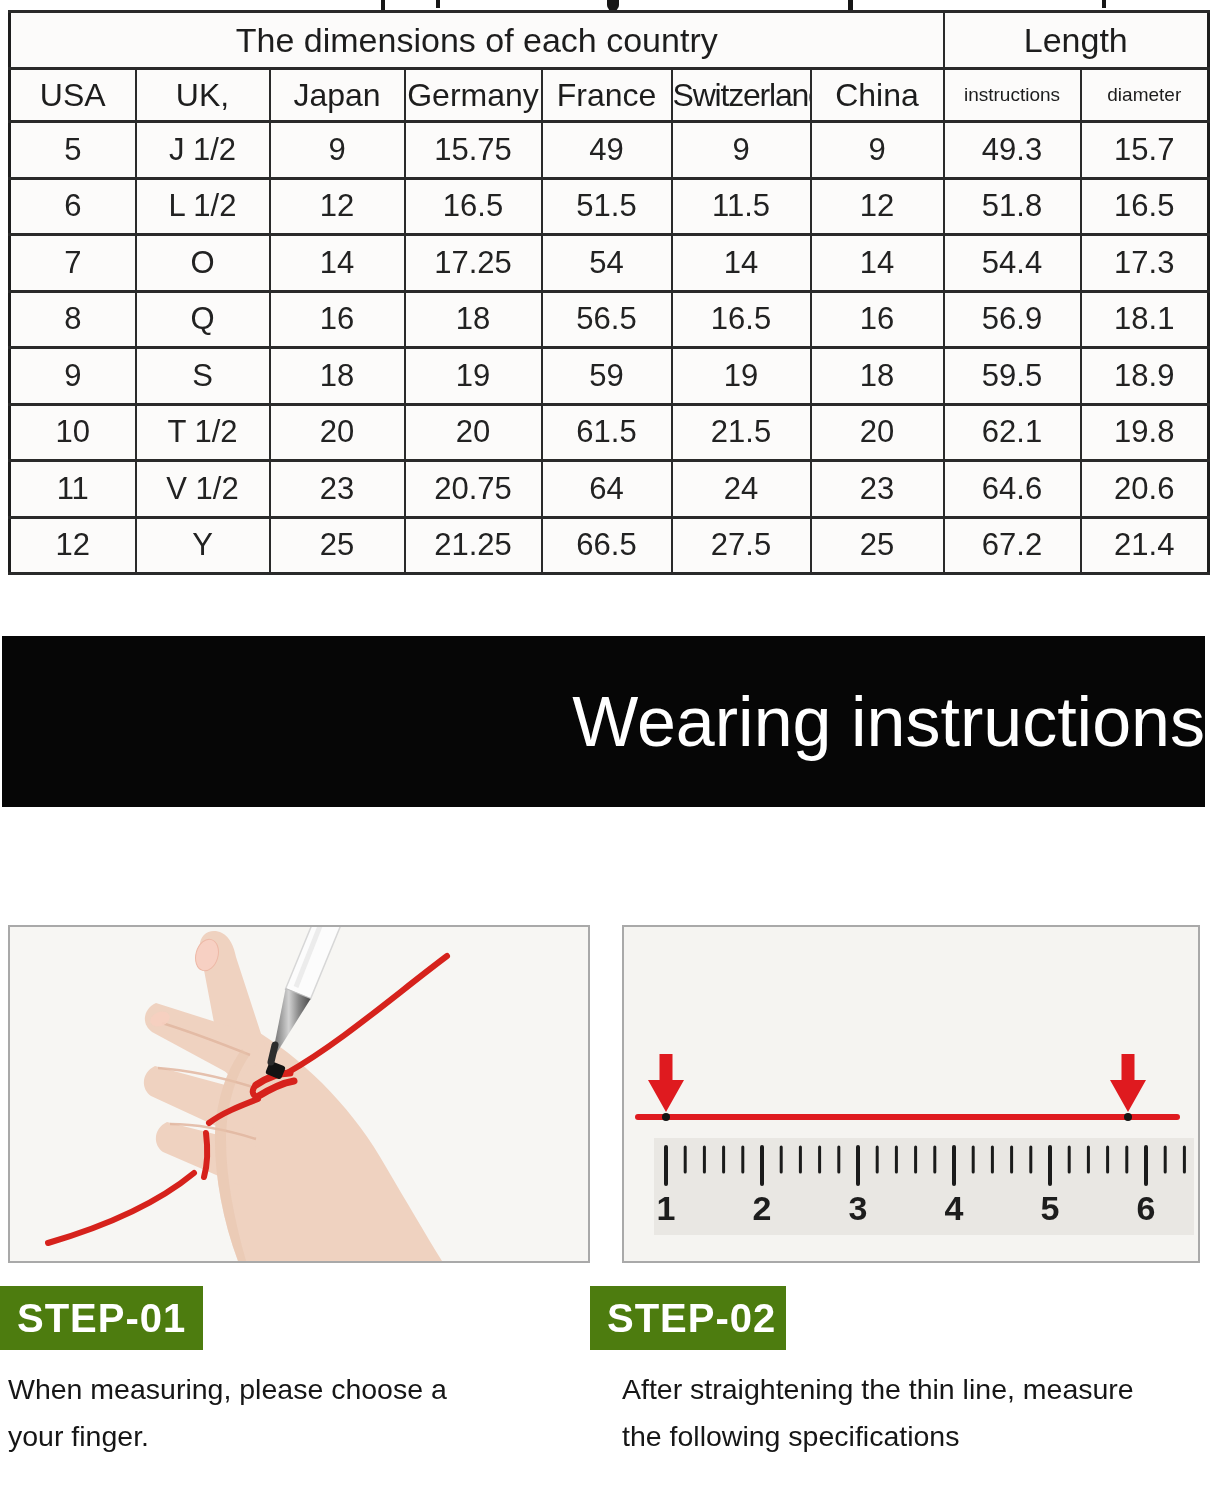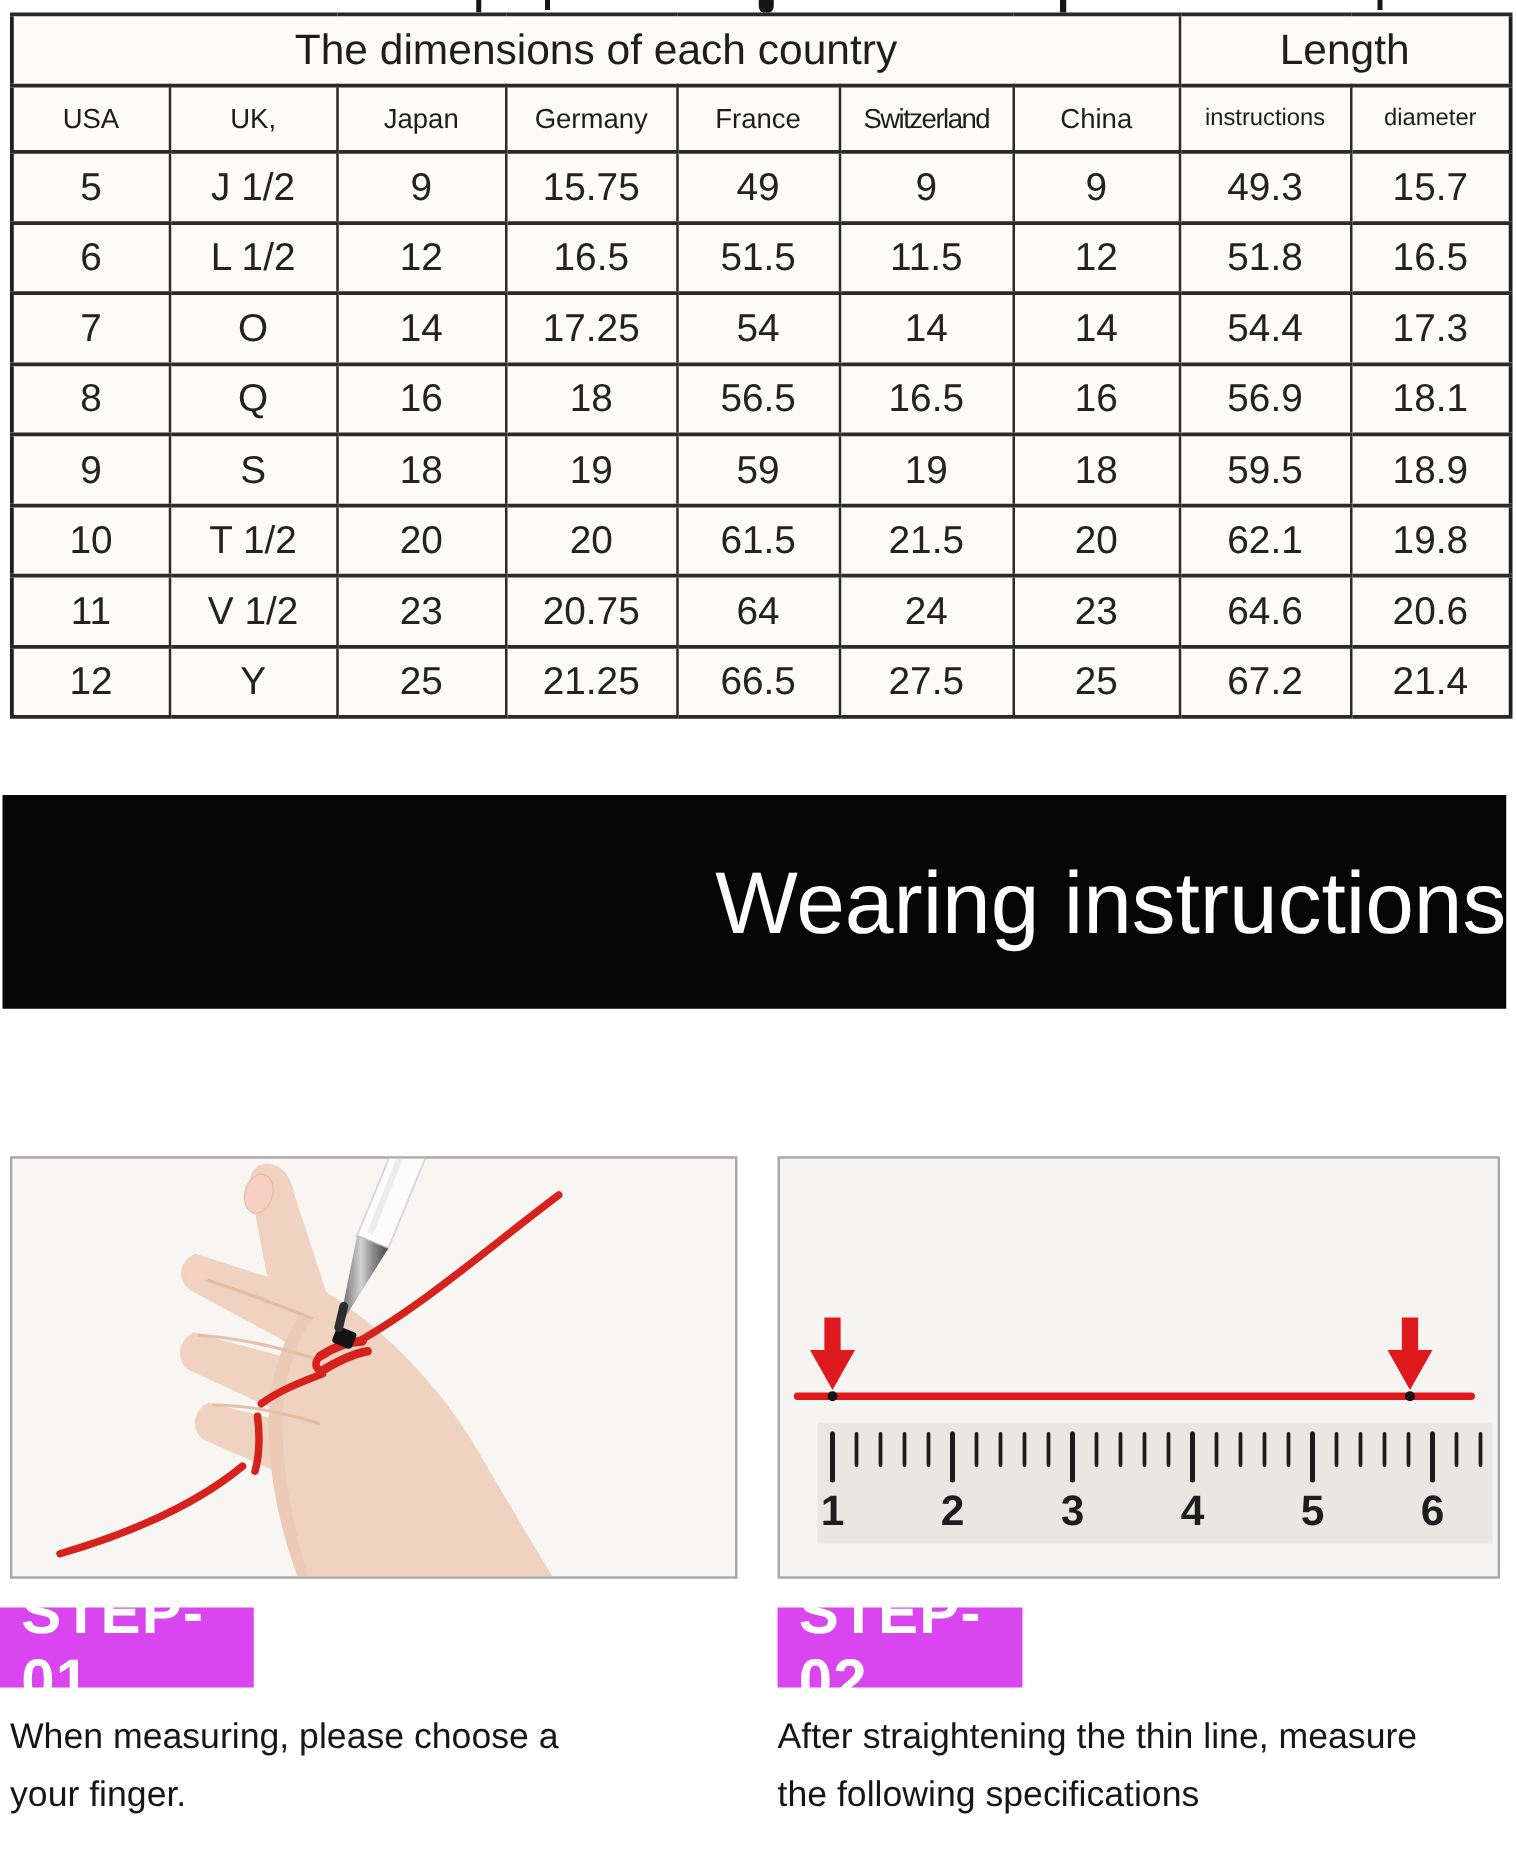--- a/index.html
+++ b/index.html
@@ -17,43 +17,43 @@
   }
   #size-table th,#size-table td{
     border:2px solid #2a2a2a;border-top-width:3px;border-bottom-width:3px;
     text-align:center;vertical-align:middle;font-weight:400;padding:0;overflow:hidden;
     color:#1d1d1d;
   }
   #size-table thead tr.r-title{height:57px;}
   #size-table thead tr.r-sub{height:53px;}
   #size-table tbody tr{height:56px;}
   .t-main{font-size:34px;}
-  .t-sub{font-size:22px;}
+  .t-sub{font-size:32px;}
   .t-small{font-size:19px;}
   .tight{letter-spacing:-1.2px;}
   #size-table td{font-size:31px;color:#222;}
   
   #banner{
     position:absolute;left:2px;top:636px;width:1203px;height:171px;background:#060606;
     display:flex;align-items:center;justify-content:flex-end;
   }
   #banner span{color:#ffffff;font-size:70px;font-weight:400;letter-spacing:0;}
   
   .photo-box{position:absolute;box-sizing:border-box;border:2px solid #a9a9a9;}
   #photo-left{left:8px;top:925px;width:582px;height:338px;background:#f7f6f3;}
   #photo-right{left:622px;top:925px;width:578px;height:338px;background:#f5f4f1;}
   .photo-box svg{display:block;width:100%;height:100%;}
   
   .step-badge{
-    position:absolute;top:1286px;height:64px;background:#d946ef;color:#fff;
+    position:absolute;top:1286px;height:64px;background:#4d7c0f;color:#fff;
     display:flex;align-items:center;box-sizing:border-box;padding-left:17px;
-    font-size:48px;font-weight:700;letter-spacing:1px;
+    font-size:40px;font-weight:700;letter-spacing:1px;
   }
   #badge1{left:0;width:203px;}
-  #badge2{left:622px;width:196px;}
+  #badge2{left:590px;width:196px;}
   
   .para{position:absolute;top:1366px;font-size:28.5px;line-height:46.5px;color:#161616;white-space:nowrap;}
   #para1{left:8px;}
   #para2{left:622px;}
 </style>
 </head>
 <body>
 
 <div id="canvas">
 

